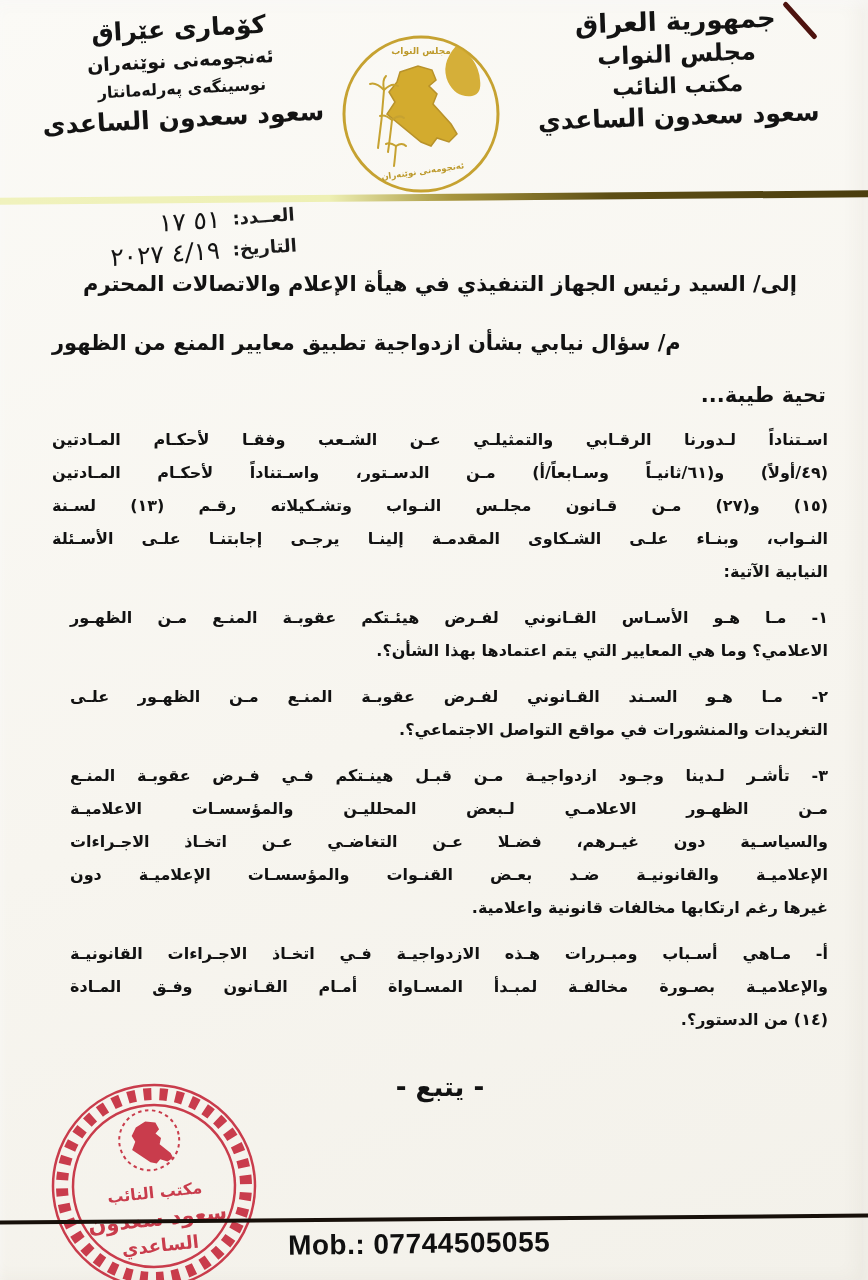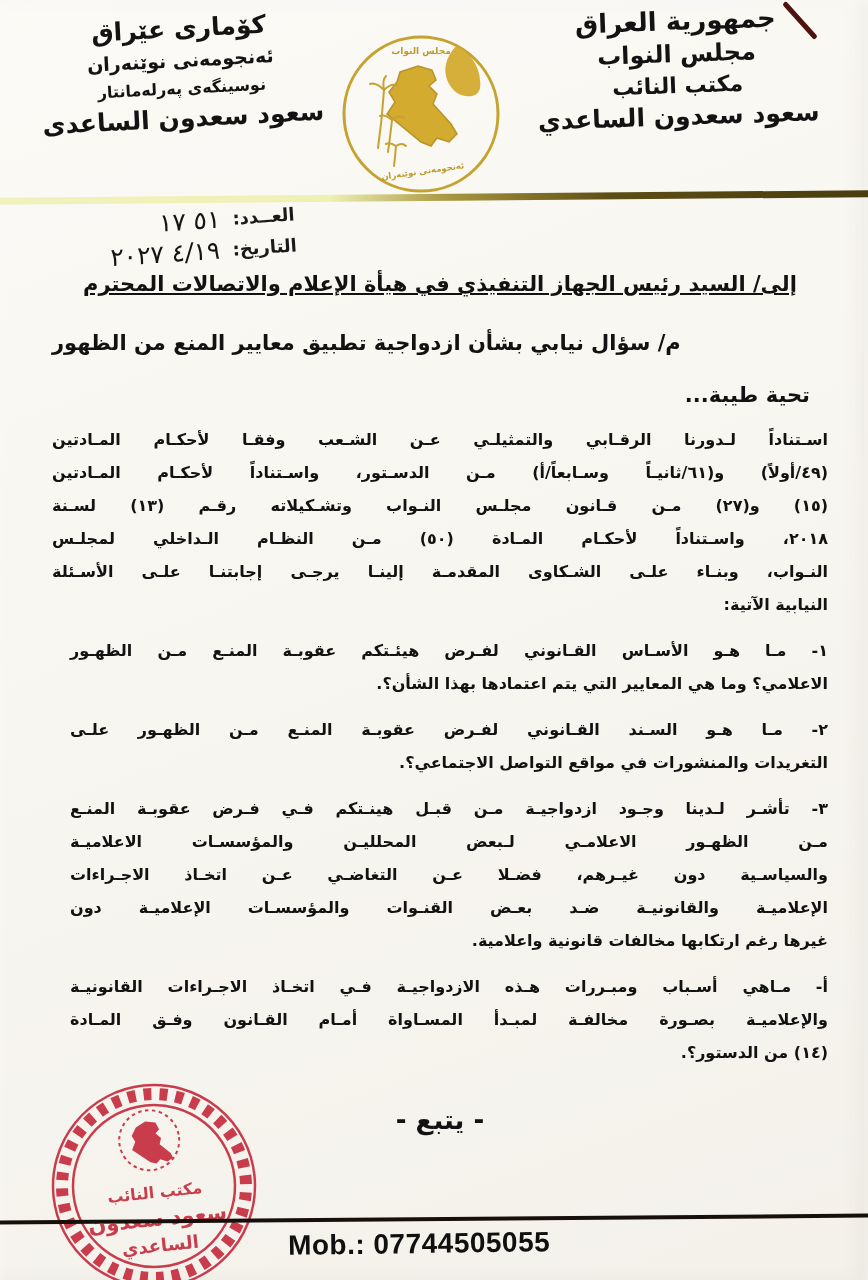--- a/index.html
+++ b/index.html
@@ -44,23 +44,23 @@
     border-radius:2px;
   }
   
   .meta { position:absolute; left:46px; top:208px; width:250px; transform:rotate(-4deg); direction:rtl; }
   .meta-row { display:flex; align-items:center; gap:12px; margin-bottom:2px; }
   .meta-label { font-size:18px; font-weight:bold; color:#1a1a1a; white-space:nowrap; }
   .hand { direction:ltr; unicode-bidi:bidi-override; font-size:25px; font-weight:normal;
           letter-spacing:2px; color:#141414; transform:skewX(-4deg); white-space:nowrap; }
   
   .body-text { position:absolute; top:272px; right:40px; left:52px; direction:rtl; font-weight:bold; }
-  .to-line   { font-size:21px; text-align:center; margin-bottom:30px;text-decoration:underline; }
+  .to-line   { font-size:21px; text-align:center; margin-bottom:30px; }
   .subject   { font-size:21px; text-align:left; line-height:35px; margin-bottom:22px; }
-  .greeting  { font-size:21px; text-align:right; margin:0 18px 16px 0; }
+  .greeting  { font-size:21px; text-align:right; margin:0 2px 16px 0; }
   .para { font-size:16px; line-height:33px; margin-bottom:13px; }
   .para.indented { padding-left:18px; }
   .jline { text-align:justify; text-align-last:justify; }
   .jline.jlast { text-align-last:right; }
   .continued { font-size:26px; text-align:center; margin-top:36px; letter-spacing:1px; }
   
   .footer-line {
     position:absolute; top:1217px; left:-6px; right:-6px; height:4px;
     background:#17100a; transform:rotate(-0.45deg); z-index:3;
   }
@@ -145,21 +145,20 @@
     <div class="subject">
       <div>م/ سؤال نيابي بشأن ازدواجية تطبيق معايير المنع من الظهور</div>
     </div>
 
     <div class="greeting">تحية طيبة...</div>
 
     <div class="para">
         <div class="jline">اسـتناداً لـدورنا الرقـابي والتمثيلـي عـن الشـعب وفقـا لأحكـام المـادتين</div>
         <div class="jline">(٤٩/أولاً) و(٦١/ثانيـاً وسـابعاً/أ) مـن الدسـتور، واسـتناداً لأحكـام المـادتين</div>
         <div class="jline">(١٥) و(٢٧) مـن قـانون مجلـس النـواب وتشـكيلاته رقـم (١٣) لسـنة</div>
-        <div class="jline">٢٠١٨، واسـتناداً لأحكـام المـادة (٥٠) مـن النظـام الـداخلي لمجلـس</div>
         <div class="jline">النـواب، وبنـاء علـى الشـكاوى المقدمـة إلينـا يرجـى إجابتنـا علـى الأسـئلة</div>
         <div class="jline jlast">النيابية الآتية:</div>
       </div>
 
     <div class="para indented">
         <div class="jline">١- مـا هـو الأسـاس القـانوني لفـرض هيئـتكم عقوبـة المنـع مـن الظهـور</div>
         <div class="jline jlast">الاعلامي؟ وما هي المعايير التي يتم اعتمادها بهذا الشأن؟.</div>
       </div>
 
     <div class="para indented">

